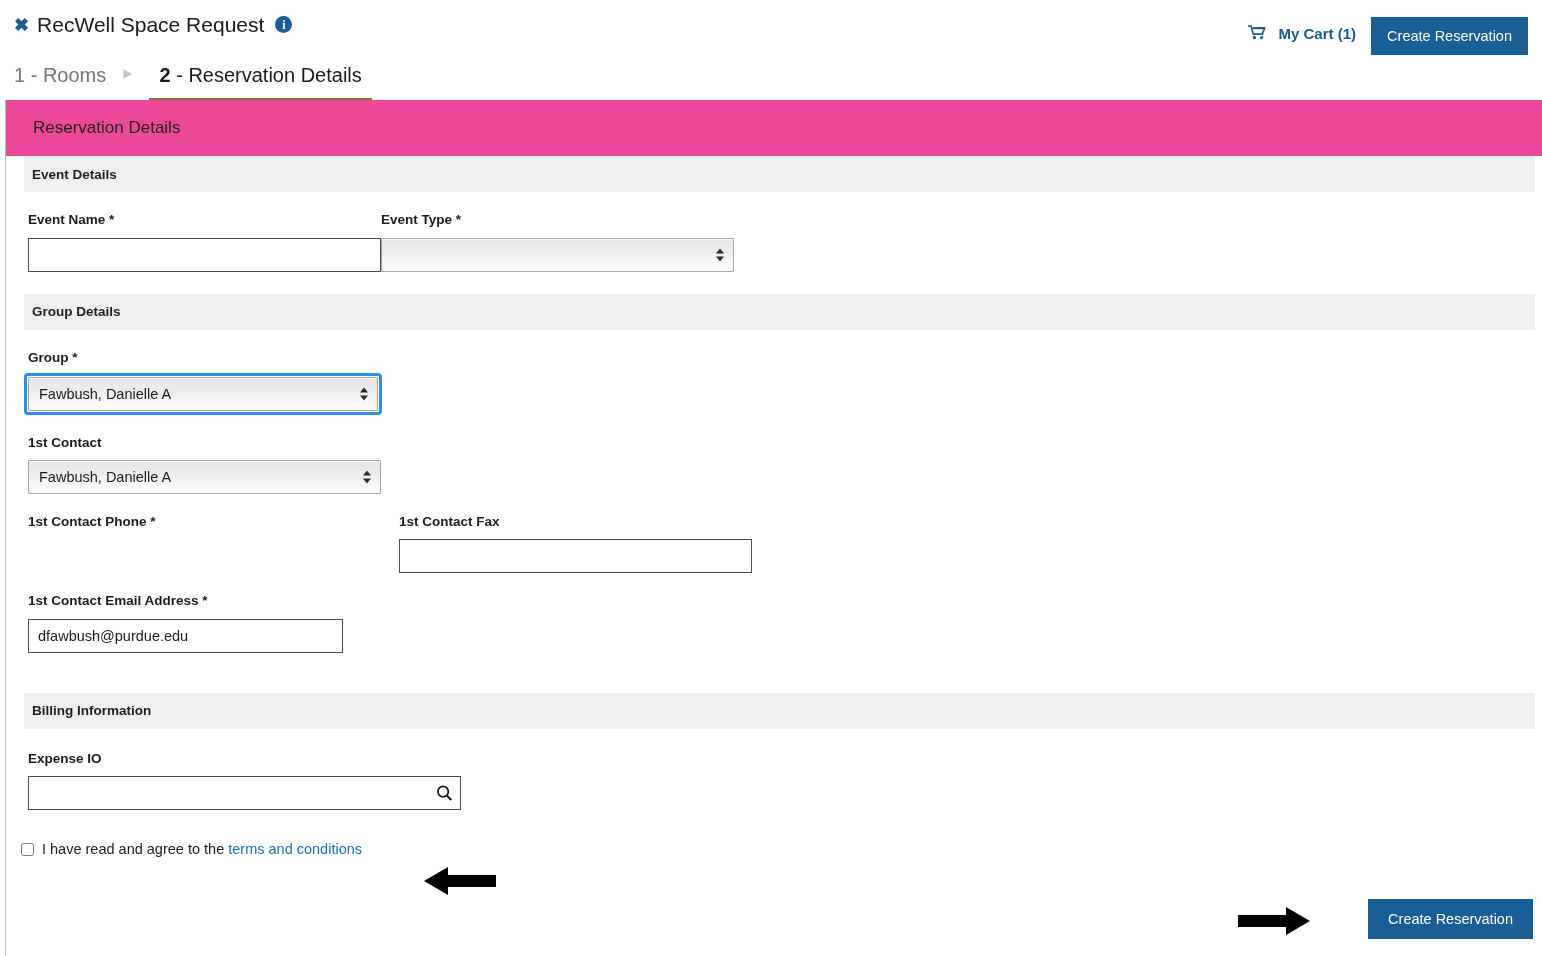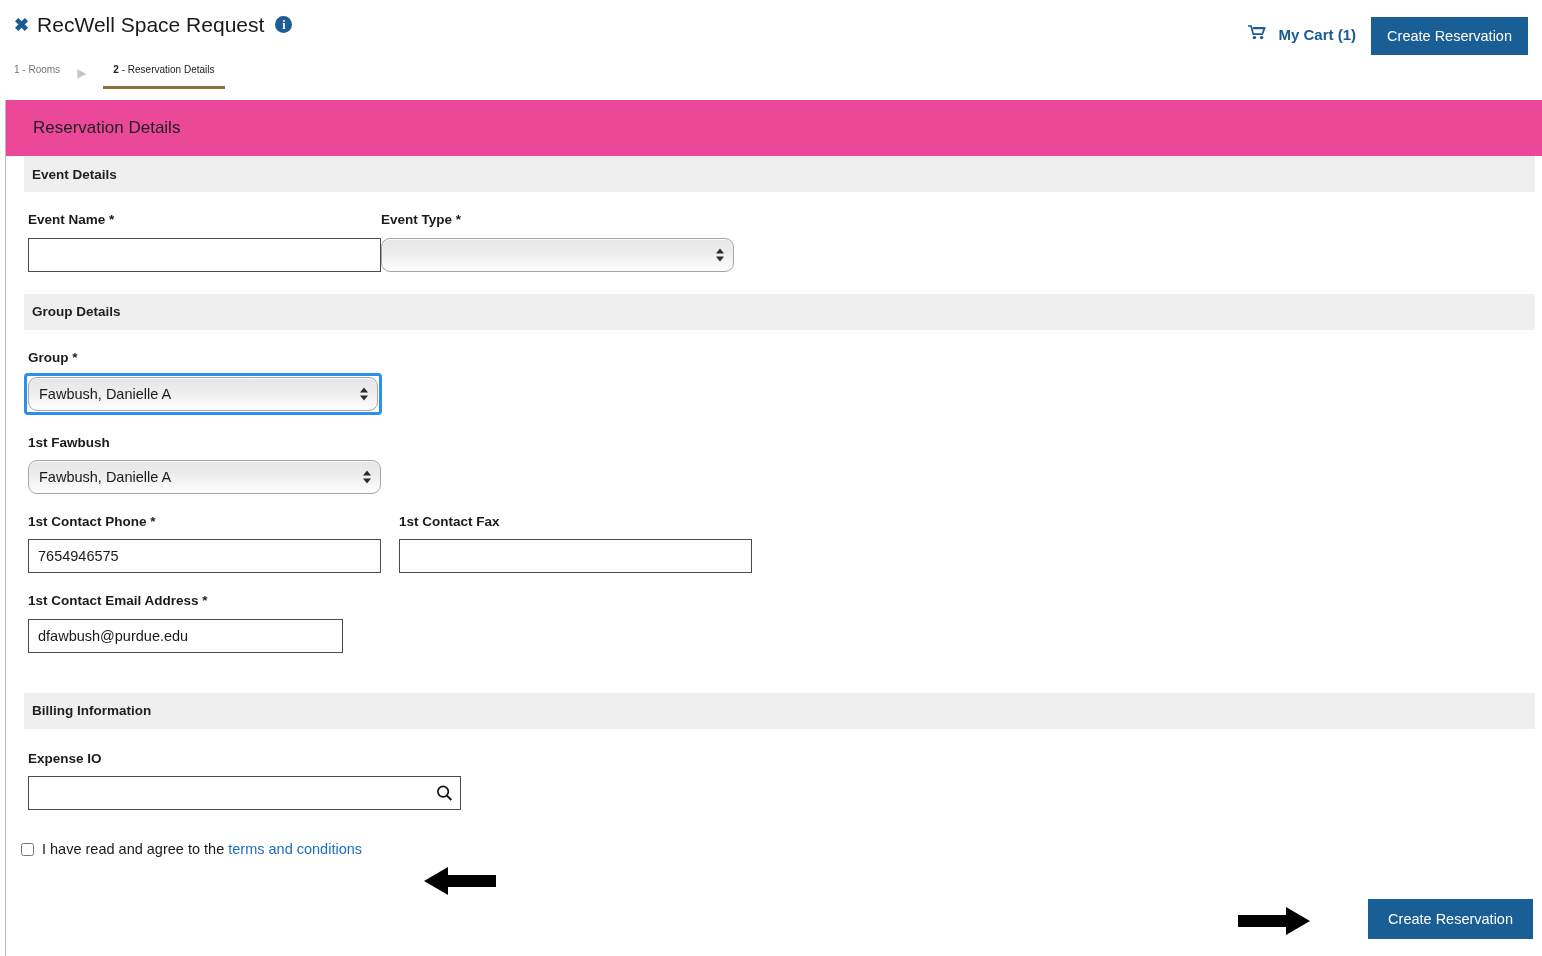--- a/index.html
+++ b/index.html
@@ -61,21 +61,21 @@
     line-height: 1;
     cursor: pointer;
     margin-left: 2px;
   }
 
   
   .cart-link {
     position: absolute;
     right: 186px; top: 25px;
     display: flex;
-    align-items: center;
+    align-items: flex-start;
     gap: 12px;
     color: #175a96;
     font-size: 15px;
     font-weight: bold;
     text-decoration: none;
     cursor: pointer;
     white-space: nowrap;
   }
   .cart-icon { display: block; }
   .btn-primary {
@@ -98,21 +98,21 @@
 
   
   .tabs {
     position: absolute;
     left: 14px; top: 62px;
     display: flex;
     align-items: flex-start;
     height: 38px;
   }
   .tab {
-    font-size: 10px;
+    font-size: 20px;
     padding: 2px 0 11px 0;
     cursor: pointer;
     white-space: nowrap;
   }
   .tab.inactive { color: #757575; }
   .tab.active {
     color: #1a1a1a;
     border-bottom: 3px solid #8f7134;
     padding-left: 10px;
     padding-right: 10px;
@@ -177,21 +177,21 @@
     border-radius: 0;
     outline: none;
   }
   .text-input::placeholder { color: #9a9a9a; }
 
   
   .select {
     position: relative;
     height: 34px;
     border: 1px solid #a6a6a6;
-    border-radius: 9px;
+    border-radius: 1px;
     background: linear-gradient(to bottom, #e6e6e6 0%, #ededed 45%, #f7f7f7 75%, #fdfdfd 100%);
     box-shadow: 0 1px 0 rgba(255,255,255,0.85) inset;
     display: flex;
     align-items: center;
     padding: 0 26px 0 10px;
     font-size: 14.5px;
     color: #1a1a1a;
     cursor: pointer;
     white-space: nowrap;
     overflow: hidden;
@@ -327,33 +327,32 @@
       <div class="select-focus-ring" style="margin-top:9px; margin-left:-4px;">
         <div class="select" style="width:350px;">
           <span>Fawbush, Danielle A</span>
           <span class="stepper">
             <span class="up"></span>
               <span class="dn"></span>
           </span>
         </div>
       </div>
 
-      <div class="label" style="margin-top:21px;">1st Fawbush</div>
+      <div class="label" style="margin-top:21px;">1st Contact</div>
       <div class="select" style="width:353px; margin-top:10px;">
         <span>Fawbush, Danielle A</span>
         <span class="stepper">
           <span class="up"></span>
             <span class="dn"></span>
         </span>
       </div>
 
       <div style="display:flex; gap:18px; margin-top:21px;">
         <div style="width:353px;">
           <div class="label">1st Contact Phone *</div>
-          <input class="text-input" style="width: 353px; margin-top: 11px;" type="text" value="7654946575">
         </div>
         <div style="width:353px;">
           <div class="label">1st Contact Fax</div>
           <input class="text-input" style="width: 353px; margin-top: 11px;" type="text" value="">
         </div>
       </div>
 
       <div style="margin-top:21px; padding-bottom:40px;">
         <div class="label">1st Contact Email Address *</div>
         <input class="text-input" style="width: 315px; margin-top: 11px;" type="text" value="dfawbush@purdue.edu">

